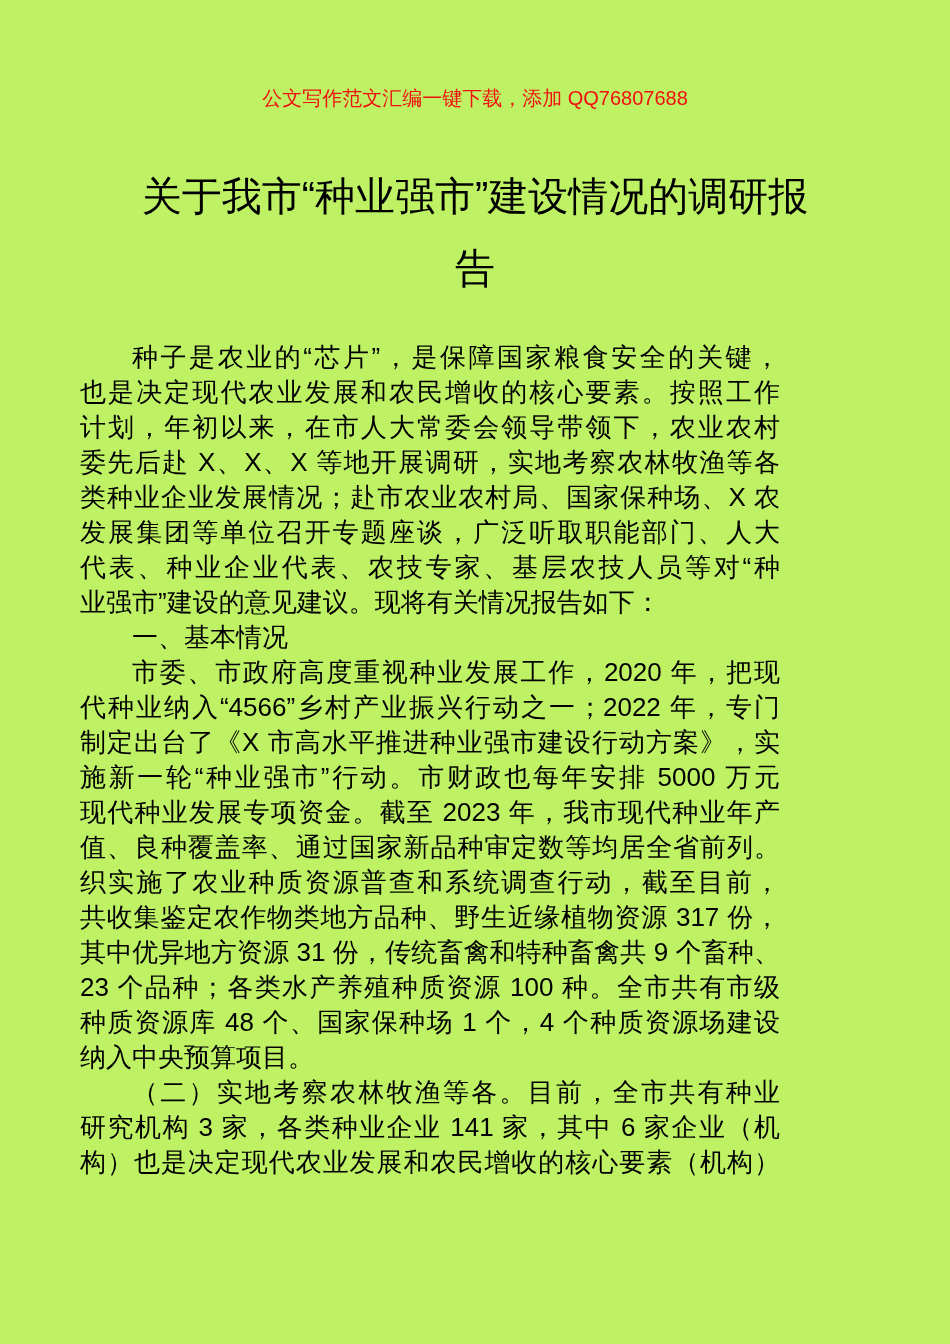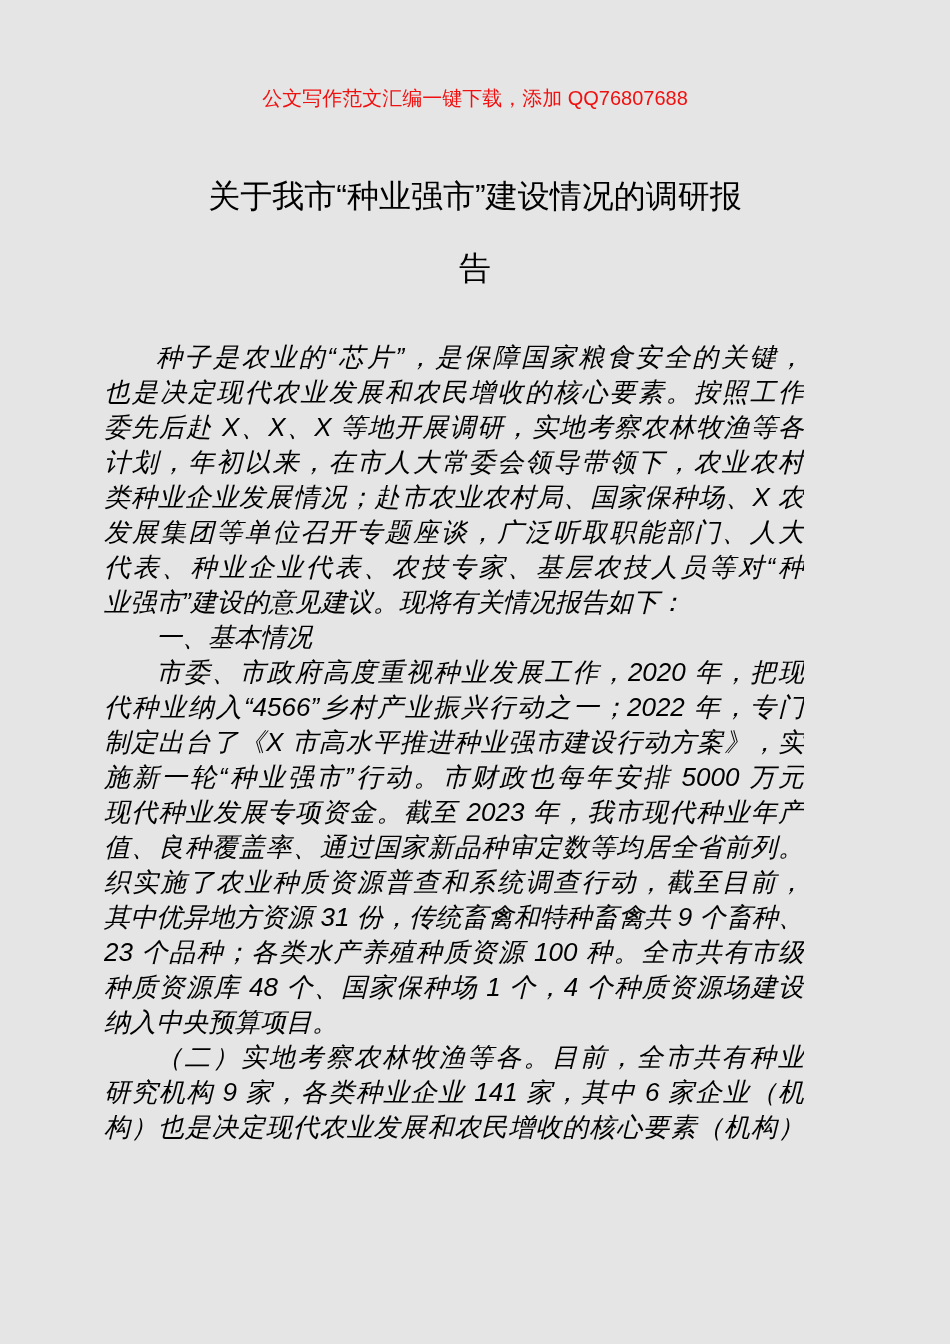--- a/index.html
+++ b/index.html
@@ -4,44 +4,43 @@
 <style>
   html, body {
     margin: 0;
     padding: 0;
     background: #ffffff;
   }
   .page {
     position: relative;
     width: 950px;
     height: 1344px;
-    background: #e5e5e5;
+    background: #bef264;
     overflow: hidden;
     font-family: "Liberation Sans", "DejaVu Sans", sans-serif;
     color: #000000;
   }
   .promo {
     padding-top: 86px;
     text-align: center;
     font-size: 20px;
     line-height: 24px;
     font-weight: 400;
   }
   .doc-title {
     margin-top: 50px;
     text-align: center;
-    font-size: 32px;
+    font-size: 40px;
     line-height: 72px;
     font-weight: 400;
     color: #000000;
   }
   .doc-body {
-    margin: 36px 0 0 104px;
+    margin: 36px 0 0 80px;
     width: 700px;
-    font-style: italic;
   }
   .body-line {
     font-size: 26px;
     line-height: 35px;
     height: 35px;
     overflow: hidden;
     text-align: justify;
     text-align-last: justify;
     color: #000000;
   }
@@ -61,36 +60,37 @@
   <div class="promo" style="color: rgb(240, 16, 16);">公文写作范文汇编一键下载，添加 QQ76807688</div>
 
   <div class="doc-title">
     <div>关于我市“种业强市”建设情况的调研报</div>
     <div>告</div>
   </div>
 
   <div class="doc-body">
       <div class="body-line indent">种子是农业的“芯片”，是保障国家粮食安全的关键，</div>
       <div class="body-line">也是决定现代农业发展和农民增收的核心要素。按照工作</div>
+      <div class="body-line">计划，年初以来，在市人大常委会领导带领下，农业农村</div>
       <div class="body-line">委先后赴 X、X、X 等地开展调研，实地考察农林牧渔等各</div>
-      <div class="body-line">计划，年初以来，在市人大常委会领导带领下，农业农村</div>
       <div class="body-line">类种业企业发展情况；赴市农业农村局、国家保种场、X 农商</div>
       <div class="body-line">发展集团等单位召开专题座谈，广泛听取职能部门、人大</div>
       <div class="body-line">代表、种业企业代表、农技专家、基层农技人员等对“种</div>
       <div class="body-line nofill">业强市”建设的意见建议。现将有关情况报告如下：</div>
       <div class="body-line indent nofill">一、基本情况</div>
       <div class="body-line indent">市委、市政府高度重视种业发展工作，2020 年，把现</div>
       <div class="body-line">代种业纳入“4566”乡村产业振兴行动之一；2022 年，专门</div>
       <div class="body-line">制定出台了《X 市高水平推进种业强市建设行动方案》，实</div>
       <div class="body-line">施新一轮“种业强市”行动。市财政也每年安排 5000 万元</div>
       <div class="body-line">现代种业发展专项资金。截至 2023 年，我市现代种业年产</div>
       <div class="body-line">值、良种覆盖率、通过国家新品种审定数等均居全省前列。</div>
       <div class="body-line">织实施了农业种质资源普查和系统调查行动，截至目前，</div>
+      <div class="body-line">共收集鉴定农作物类地方品种、野生近缘植物资源 317 份，</div>
       <div class="body-line">其中优异地方资源 31 份，传统畜禽和特种畜禽共 9 个畜种、</div>
       <div class="body-line">23 个品种；各类水产养殖种质资源 100 种。全市共有市级</div>
       <div class="body-line">种质资源库 48 个、国家保种场 1 个，4 个种质资源场建设</div>
       <div class="body-line nofill">纳入中央预算项目。</div>
       <div class="body-line indent">（二）实地考察农林牧渔等各。目前，全市共有种业</div>
-      <div class="body-line">研究机构 9 家，各类种业企业 141 家，其中 6 家企业（机</div>
+      <div class="body-line">研究机构 3 家，各类种业企业 141 家，其中 6 家企业（机</div>
       <div class="body-line">构）也是决定现代农业发展和农民增收的核心要素（机构）</div>
     </div>
 
 </div>
 
 </body></html>

